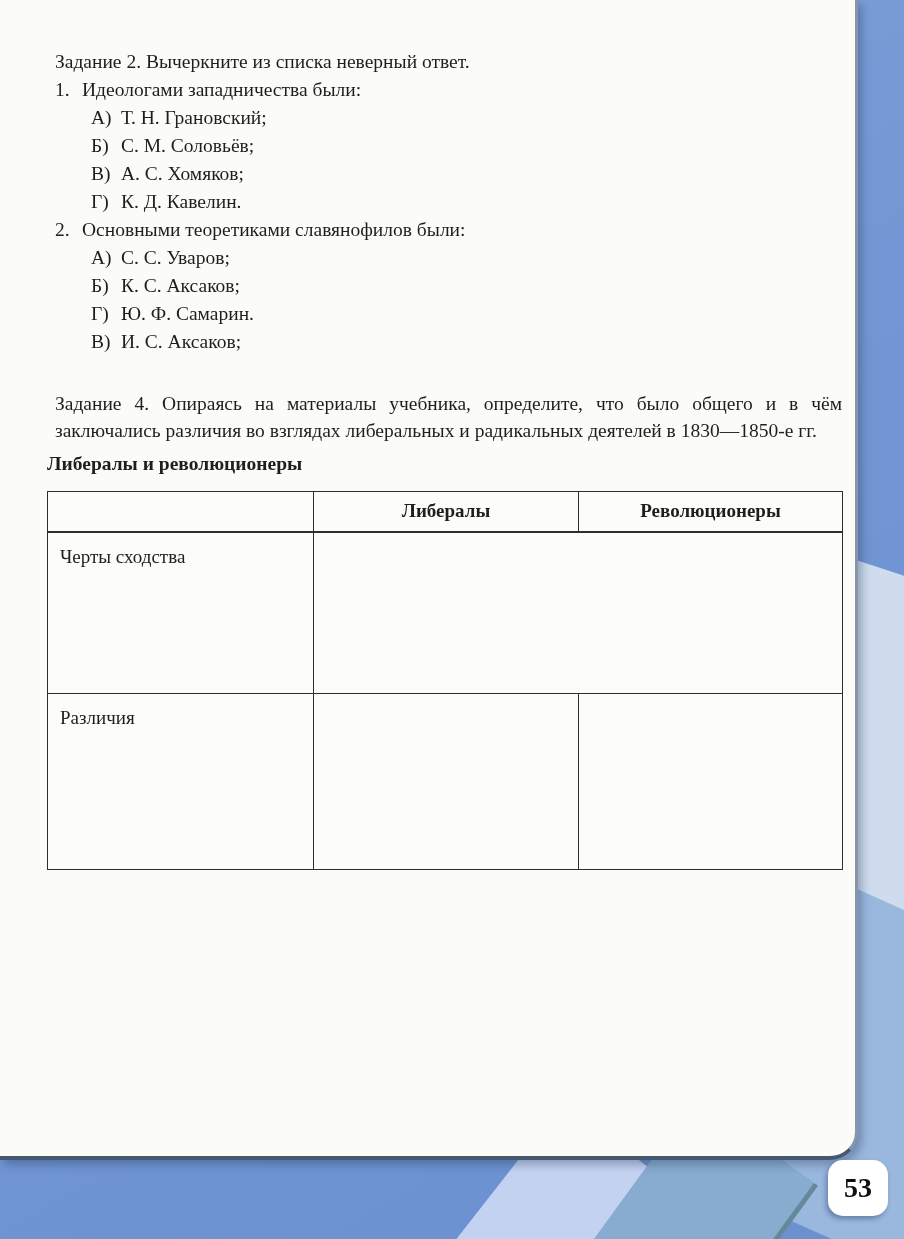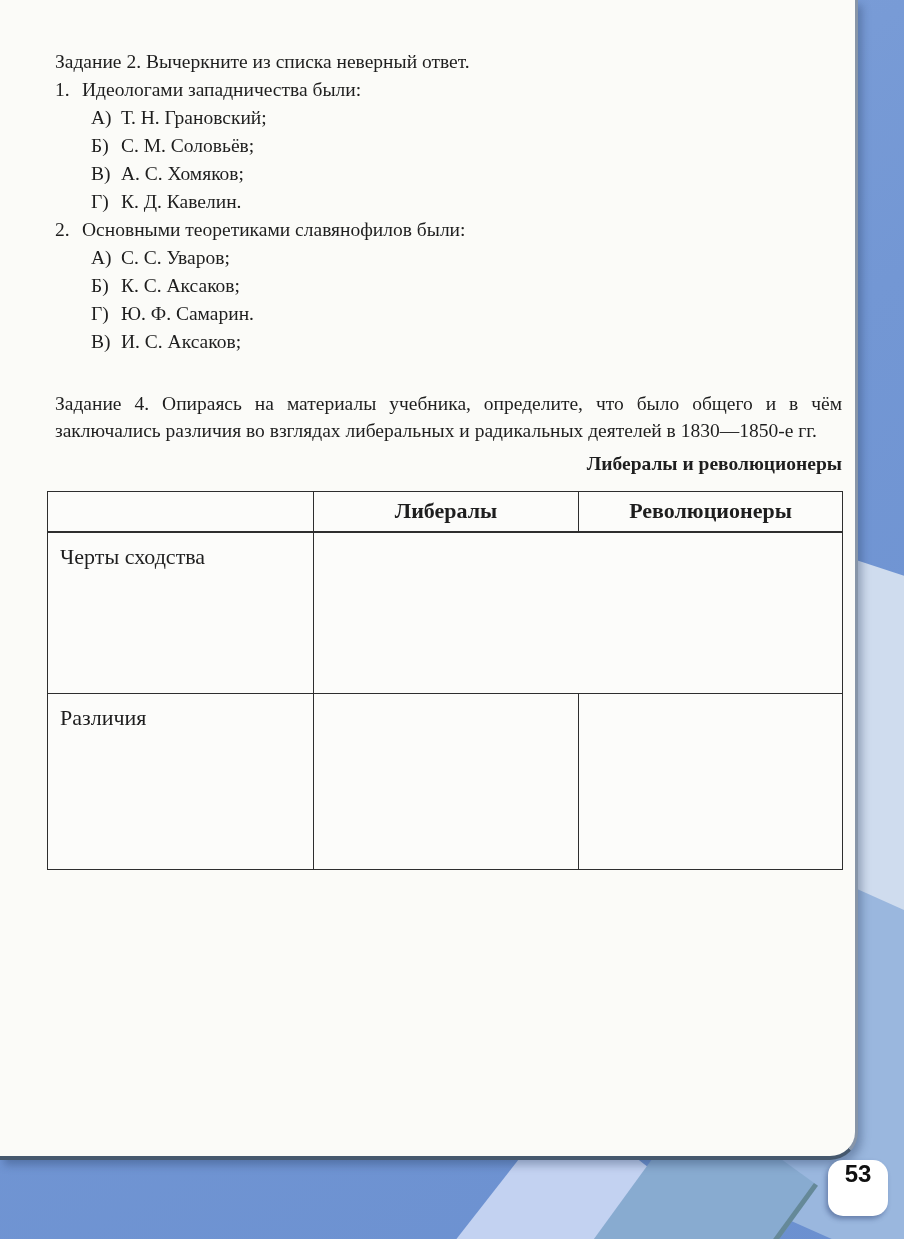--- a/index.html
+++ b/index.html
@@ -71,36 +71,36 @@
   .answer-lines { margin-top: -12px; margin-left: -5px; margin-right: 1px; }
   .answer-line {
     height: 46px;
     border-bottom: 2px solid #2b2b2b;
   }
 
   
   .table-title {
     margin-top: 8px;
     margin-left: -8px;
-    text-align: right;
+    text-align: left;
     font-weight: bold;
     font-size: 19.5px;
     line-height: 23px;
   }
   table.t4 {
     margin-top: 16px;
     margin-left: -8px;
     border-collapse: collapse;
     width: 795px;
     table-layout: fixed;
     background: #fcfcfa;
   }
   table.t4 th, table.t4 td {
     border: 1.6px solid #2e2e2e;
-    font-size: 22px;
+    font-size: 19px;
   }
   table.t4 thead th {
     border-bottom-width: 2.6px;
     height: 40px;
     font-weight: bold;
     text-align: center;
     vertical-align: middle;
   }
   table.t4 td {
     vertical-align: top;
@@ -110,23 +110,23 @@
   tr.row-similar td { height: 162px; }
   tr.row-diff td { height: 176px; }
 
   
   .page-badge {
     position: absolute;
     left: 828px; top: 1160px;
     width: 60px; height: 56px;
     background: #ffffff;
     border-radius: 15px;
-    display: flex; justify-content: center;
-    font-family: Liberation Sans, sans-serif;
-    font-weight: bold; font-size: 24px; color: #101010;
+    display: flex; align-items: center; justify-content: center;
+    font-family: Liberation Serif, serif;
+    font-weight: bold; font-size: 28px; color: #101010;
     box-shadow: -2px 3px 5px rgba(40, 60, 110, 0.45);
   }
 </style>
 </head>
 <body>
 
 <div class="bg-shape wedge-right-light"></div>
 <div class="bg-shape wedge-right-mid"></div>
 <div class="bg-shape streak-light"></div>
 <div class="bg-shape streak-steel"></div>

